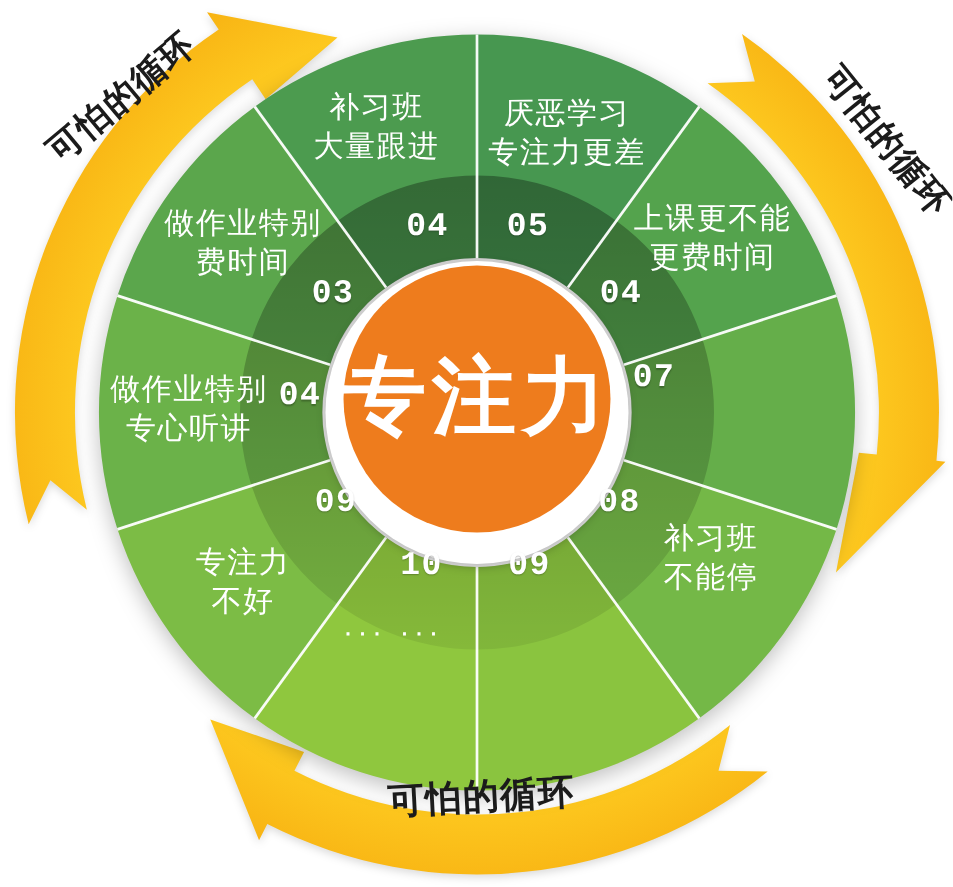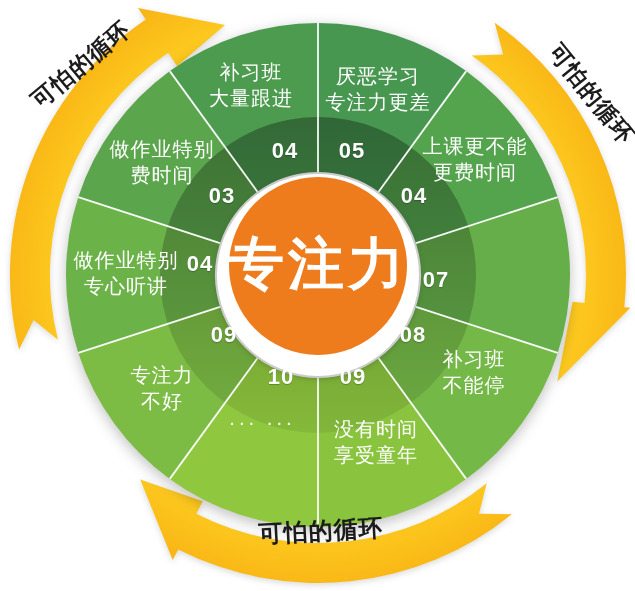--- a/index.html
+++ b/index.html
@@ -10,20 +10,21 @@
   #stage svg{position:absolute;left:0;top:0;}
   .seg-label{
     position:absolute;transform:translate(-50%,-50%);
     color:#fff;font-weight:normal;font-size:20px;line-height:1.3;
     white-space:pre-line;text-align:center;letter-spacing:1px;
   }
   .seg-num{
     position:absolute;transform:translate(-50%,-50%);
     color:#fff;font-weight:bold;font-size:22px;letter-spacing:1px;
     text-shadow:0 1px 1px rgba(0,0,0,.25);
+    font-family:Liberation Mono, monospace;
   }
   .arrow-label{
     position:absolute;color:#1b1b1b;font-weight:bold;font-size:23px;
     letter-spacing:1px;white-space:nowrap;
   }
   .arrow-label.tl{left:81px;top:65px;transform:translate(-50%,-50%) rotate(-40deg);}
   .arrow-label.tr{left:591px;top:94px;transform:translate(-50%,-50%) rotate(51deg);}
   .arrow-label.bm{left:321px;top:531px;transform:translate(-50%,-50%) rotate(-3deg);font-size:24px;}
   .center-title{
     position:absolute;left:318px;top:265px;transform:translate(-50%,-50%);
@@ -86,40 +87,38 @@
   </svg>
 
   <div class="center-title">专注力</div>
 
   <div class="seg-num" style="left:224px;top:335px">09</div>
   <div class="seg-num" style="left:200px;top:264px">04</div>
   <div class="seg-num" style="left:222px;top:196px">03</div>
   <div class="seg-num" style="left:285px;top:151px">04</div>
   <div class="seg-num" style="left:352px;top:151px">05</div>
   <div class="seg-num" style="left:414px;top:196px">04</div>
-  <div class="seg-num" style="left:436px;top:280px">07</div>
+  <div class="seg-num" style="left:436px;top:252px">07</div>
   <div class="seg-num" style="left:413px;top:335px">08</div>
   <div class="seg-num" style="left:353px;top:377px">09</div>
   <div class="seg-num" style="left:281px;top:377px">10</div>
 
   <div class="seg-label" style="left:162px;top:388px">专注力
 不好</div>
   <div class="seg-label" style="left:126px;top:273px">做作业特别
 专心听讲</div>
   <div class="seg-label" style="left:162px;top:162px">做作业特别
 费时间</div>
   <div class="seg-label" style="left:251px;top:85px">补习班
 大量跟进</div>
   <div class="seg-label" style="left:378px;top:89px">厌恶学习
 专注力更差</div>
   <div class="seg-label" style="left:475px;top:159px">上课更不能
 更费时间</div>
   <div class="seg-label" style="left:474px;top:372px">补习班
 不能停</div>
-  <div class="seg-label" style="left:376px;top:442px">没有时间
-享受童年</div>
   <div class="seg-label" style="left:262px;top:422px;letter-spacing:3px">··· ···</div>
 
   <div class="arrow-label tl">可怕的循环</div>
   <div class="arrow-label tr">可怕的循环</div>
   <div class="arrow-label bm">可怕的循环</div>
 
 </div>
 
 </body></html>

